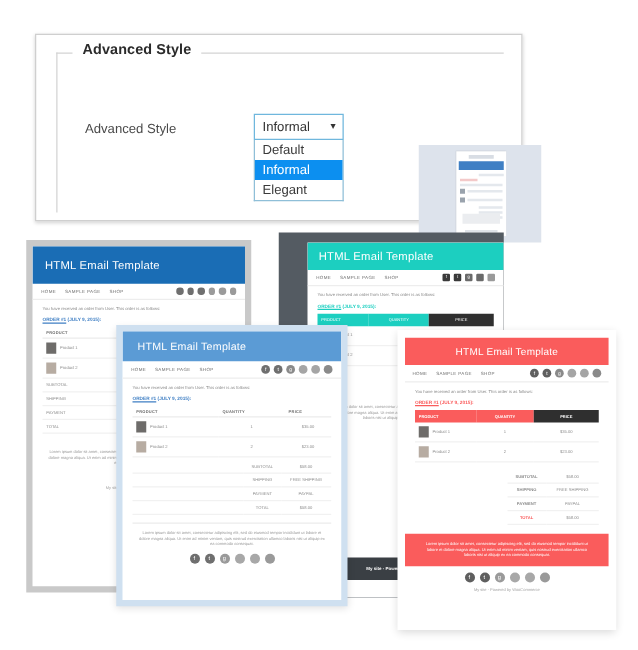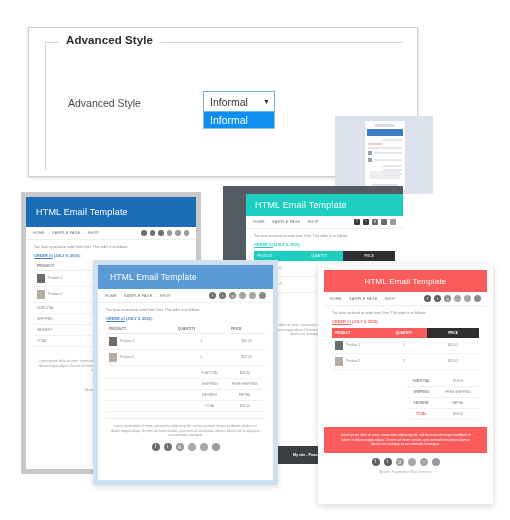--- a/index.html
+++ b/index.html
@@ -112,21 +112,23 @@
   <div class="fieldset">
     <div class="legend">Advanced Style</div>
     <div class="field-label">Advanced Style</div>
 
     <div class="select-wrap">
       <div class="select-box">
         <span class="select-value">Informal</span>
         <span class="caret">▼</span>
       </div>
       <div class="options">
+        <div class="option">Default</div>
         <div class="option sel">Informal</div>
+        <div class="option">Elegant</div>
       </div>
     </div>
 
     <div class="thumb-outer">
       <div class="thumb-page">
         <div class="thumb-logo"></div>
         <div class="thumb-hdr"></div>
         <div class="thumb-line" style="left:18px;top:18px;width:20px;"></div>
         <div class="thumb-red" style="left:3px;top:22px;width:14px;"></div>
         <div class="thumb-line" style="left:3px;top:26px;width:34px;"></div>

